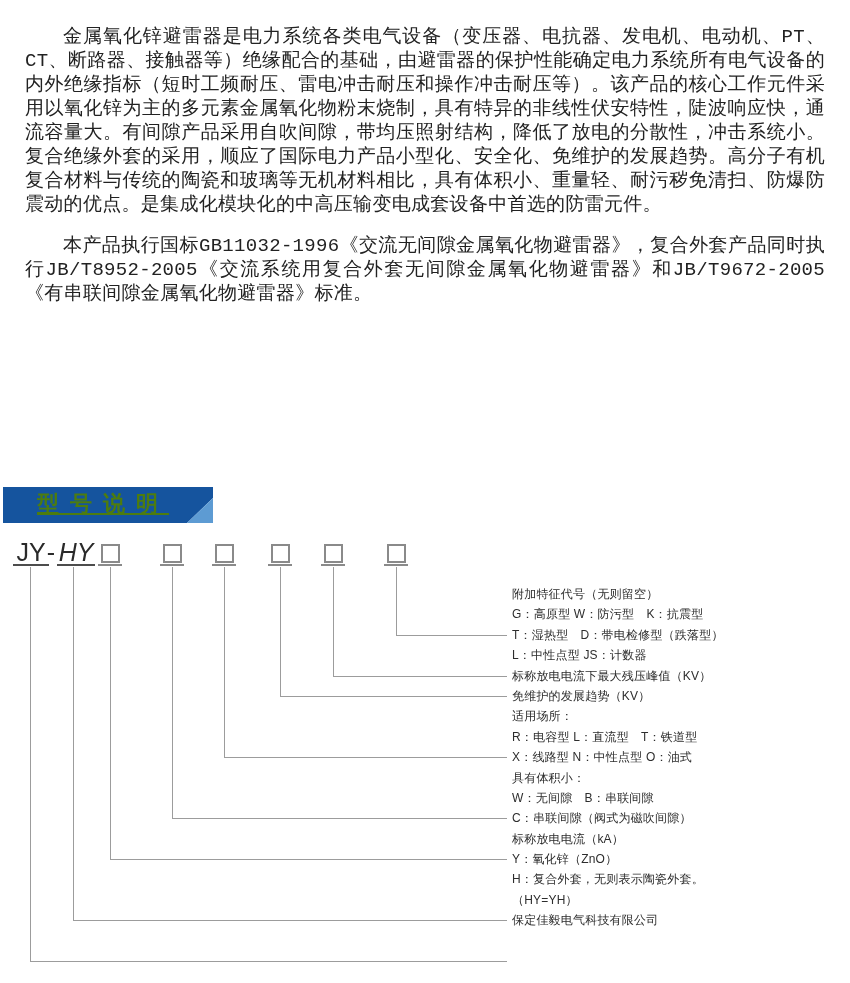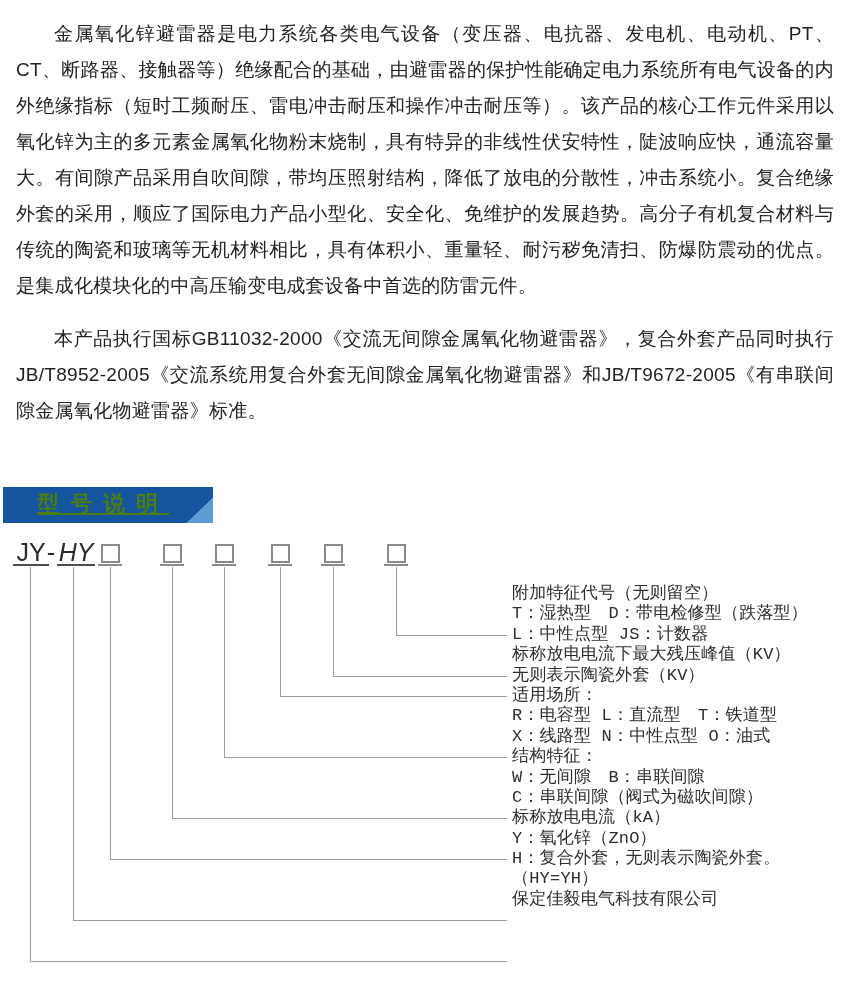--- a/index.html
+++ b/index.html
@@ -12,26 +12,27 @@
   }
 
   
   .intro {
     position: absolute;
     left: 8px; top: 8px;
     width: 834px;
     color: #222222;
   }
   .intro p {
-    margin: 8px;
+    margin: 17px;
     font-size: 19px;
-    line-height: 36px;
+    line-height: 24px;
     text-align: justify;
     text-indent: 2em;
     letter-spacing: 0.3px;
+    font-family: Liberation Mono, monospace;
   }
   .intro p + p { margin-top: 17px; }
 
   
   .banner {
     position: absolute;
     left: 3px; top: 487px;
     width: 214px; height: 36px;
   }
   .banner svg { position: absolute; left: 0; top: 0; display: block; }
@@ -90,34 +91,33 @@
     border-bottom: 1px solid #9c9c9c;
   }
 
   .legend {
     position: absolute;
     left: 512px; top: 584px;
     width: 335px;
     color: #2d2d2d;
   }
   .legend-row {
-    font-size: 17px;
+    font-size: 12px;
     line-height: 20.4px;
     height: 20.4px;
     white-space: nowrap;
     letter-spacing: 0.2px;
-    font-family: Liberation Mono, monospace;
   }
 </style>
 </head>
 <body>
 
 <div class="intro">
   <p>金属氧化锌避雷器是电力系统各类电气设备（变压器、电抗器、发电机、电动机、PT、CT、断路器、接触器等）绝缘配合的基础，由避雷器的保护性能确定电力系统所有电气设备的内外绝缘指标（短时工频耐压、雷电冲击耐压和操作冲击耐压等）。该产品的核心工作元件采用以氧化锌为主的多元素金属氧化物粉末烧制，具有特异的非线性伏安特性，陡波响应快，通流容量大。有间隙产品采用自吹间隙，带均压照射结构，降低了放电的分散性，冲击系统小。复合绝缘外套的采用，顺应了国际电力产品小型化、安全化、免维护的发展趋势。高分子有机复合材料与传统的陶瓷和玻璃等无机材料相比，具有体积小、重量轻、耐污秽免清扫、防爆防震动的优点。是集成化模块化的中高压输变电成套设备中首选的防雷元件。</p>
-  <p>本产品执行国标GB11032-2000《交流无间隙金属氧化物避雷器》，复合外套产品同时执行JB/T8952-2005《交流系统用复合外套无间隙金属氧化物避雷器》和JB/T9672-2005《有串联间隙金属氧化物避雷器》标准。</p>
+  <p>本产品执行国标GB11032-1996《交流无间隙金属氧化物避雷器》，复合外套产品同时执行JB/T8952-2005《交流系统用复合外套无间隙金属氧化物避雷器》和JB/T9672-2005《有串联间隙金属氧化物避雷器》标准。</p>
 </div>
 
 <div class="banner">
   <svg width="214" height="36" viewBox="0 0 214 36">
     <polygon points="0,0 210,0 210,11 184,36 0,36" fill="#15549e"></polygon>
     <polygon points="210,11 210,36 184,36" fill="#5d9bd3"></polygon>
   </svg>
   <span class="banner-title">型号说明</span>
 </div>
 
@@ -150,28 +150,29 @@
   <div class="connector" style="left:73px;  width:433px; height:353px;"></div>
   <div class="connector" style="left:110px; width:396px; height:292px;"></div>
   <div class="connector" style="left:172px; width:334px; height:251px;"></div>
   <div class="connector" style="left:224px; width:282px; height:190px;"></div>
   <div class="connector" style="left:280px; width:226px; height:129px;"></div>
   <div class="connector" style="left:333px; width:173px; height:109px;"></div>
   <div class="connector" style="left:396px; width:110px; height:68px;"></div>
 
   <div class="legend">
     <div class="legend-row">附加特征代号（无则留空）</div>
+    <div class="legend-row">G：高原型 W：防污型　K：抗震型</div>
     <div class="legend-row">T：湿热型　D：带电检修型（跌落型）</div>
     <div class="legend-row">L：中性点型 JS：计数器</div>
     <div class="legend-row">标称放电电流下最大残压峰值（KV）</div>
-    <div class="legend-row">无则表示陶瓷外套（KV）</div>
+    <div class="legend-row">免维护的发展趋势（KV）</div>
     <div class="legend-row">适用场所：</div>
     <div class="legend-row">R：电容型 L：直流型　T：铁道型</div>
     <div class="legend-row">X：线路型 N：中性点型 O：油式</div>
-    <div class="legend-row">结构特征：</div>
+    <div class="legend-row">具有体积小：</div>
     <div class="legend-row">W：无间隙　B：串联间隙</div>
     <div class="legend-row">C：串联间隙（阀式为磁吹间隙）</div>
     <div class="legend-row">标称放电电流（kA）</div>
     <div class="legend-row">Y：氧化锌（ZnO）</div>
     <div class="legend-row">H：复合外套，无则表示陶瓷外套。</div>
     <div class="legend-row">（HY=YH）</div>
     <div class="legend-row">保定佳毅电气科技有限公司</div>
   </div>
 
 </div>

